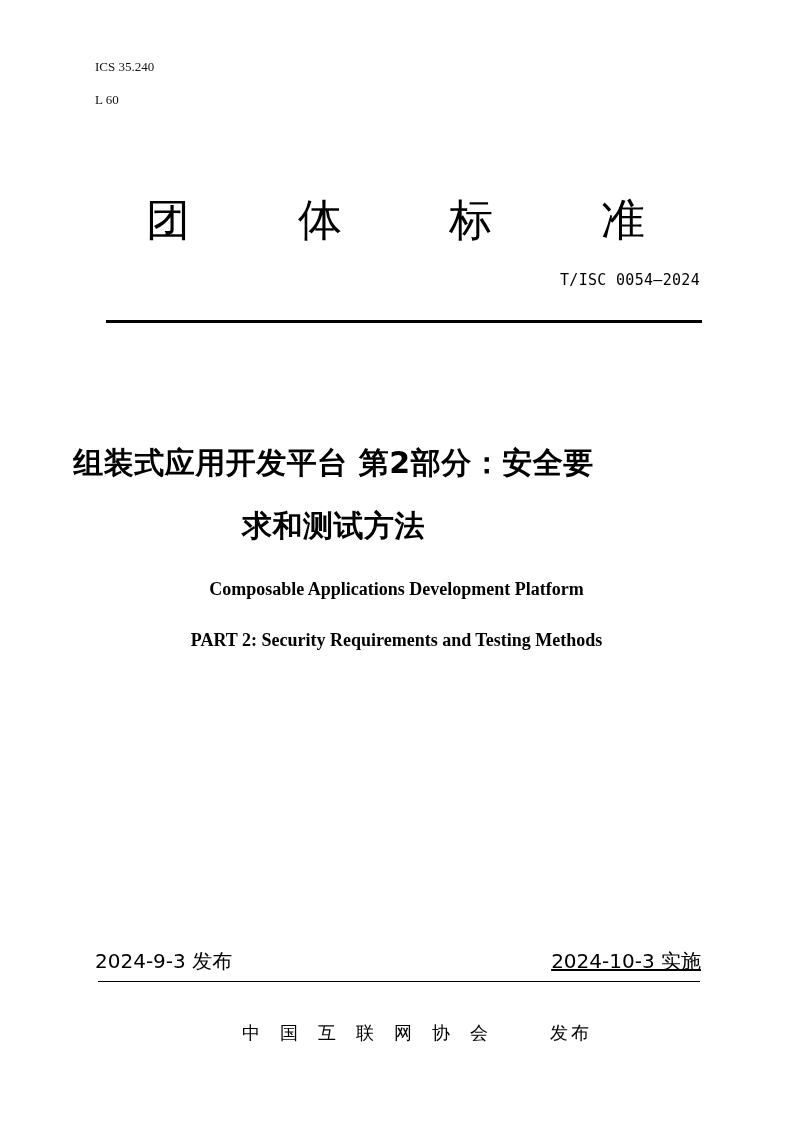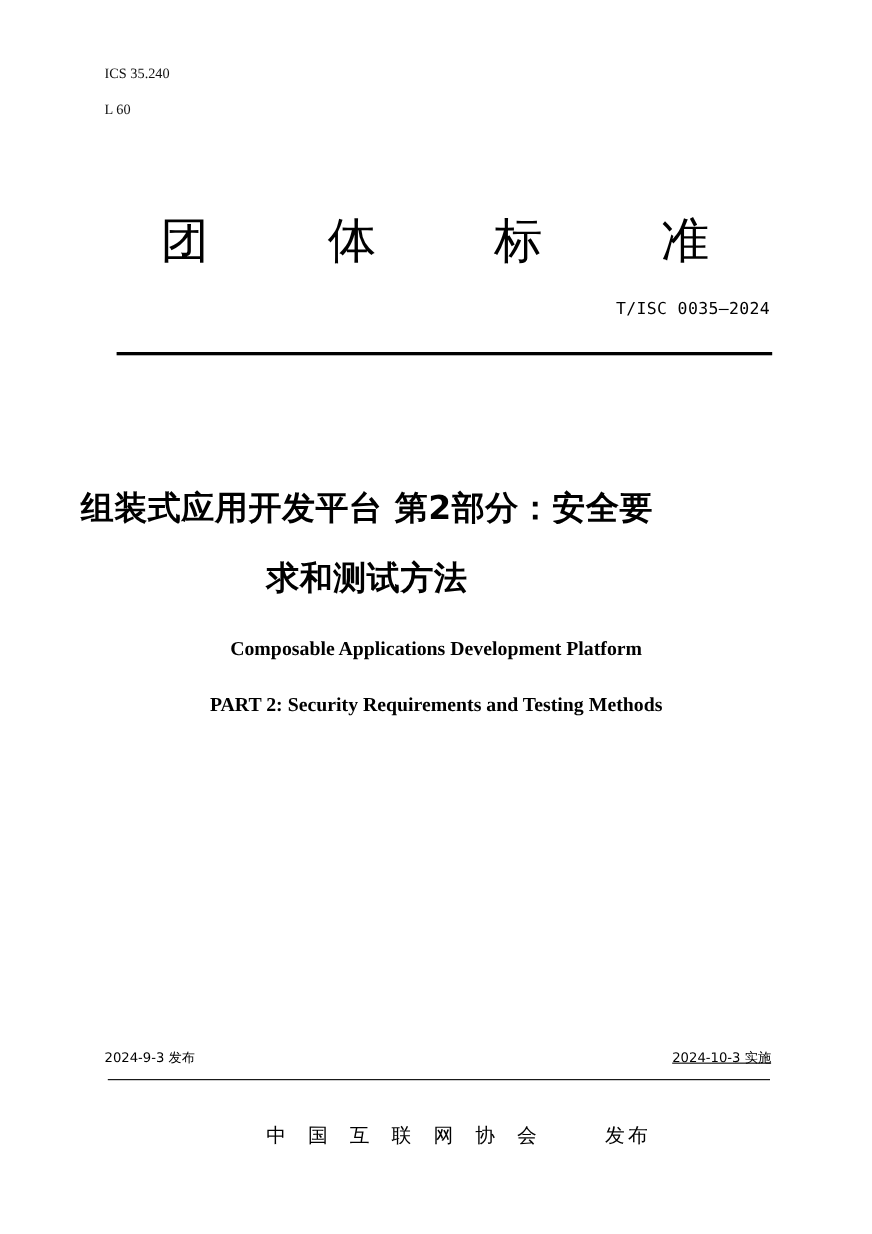--- a/index.html
+++ b/index.html
@@ -91,21 +91,21 @@
       line-height: 22px;
       white-space: nowrap;
     }
     #title-en-1 { top: 578px; }
     #title-en-2 { top: 629px; }
 
     
     .date {
       top: 950px;
       font-family: "DejaVu Sans", sans-serif;
-      font-size: 12px;
+      font-size: 20px;
       line-height: 22px;
       white-space: nowrap;
     }
     #issue-date { left: 95px; }
     #impl-date { right: 92px; text-decoration: underline; }
 
     
     #publisher {
       top: 1021px;
       left: 242px;
@@ -129,21 +129,21 @@
 <body>
 
 <div id="ics" class="abs cls">ICS 35.240</div>
 <div id="ccs" class="abs cls">L 60</div>
 
 <div class="abs big-char" style="left:146px;">团</div>
 <div class="abs big-char" style="left:298px;">体</div>
 <div class="abs big-char" style="left:449px;">标</div>
 <div class="abs big-char" style="left:601px;">准</div>
 
-<div id="std-number" class="abs">T/ISC 0035—2024</div>
+<div id="std-number" class="abs">T/ISC 0054—2024</div>
 
 <div id="top-rule" class="abs"></div>
 
 <div id="title-cn-1" class="abs title-cn">组装式应用开发平台  第2部分：安全要</div>
 <div id="title-cn-2" class="abs title-cn">求和测试方法</div>
 
 <div id="title-en-1" class="abs title-en">Composable Applications Development Platform</div>
 <div id="title-en-2" class="abs title-en">PART 2: Security Requirements and Testing Methods</div>
 
 <div id="issue-date" class="abs date">2024-9-3 发布</div>

